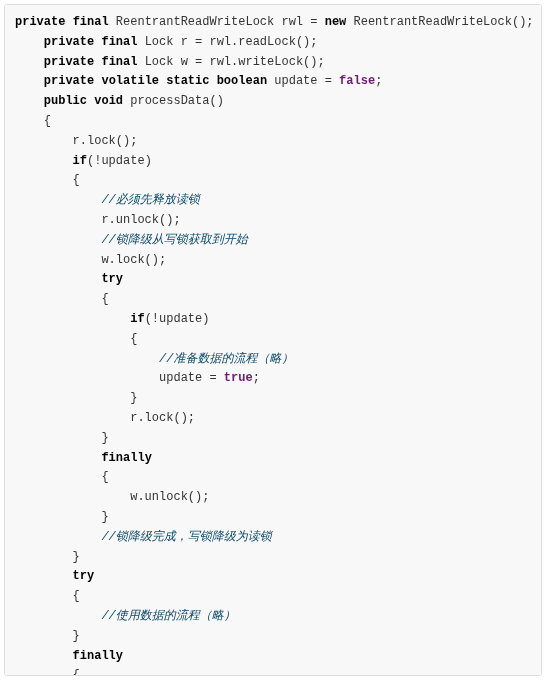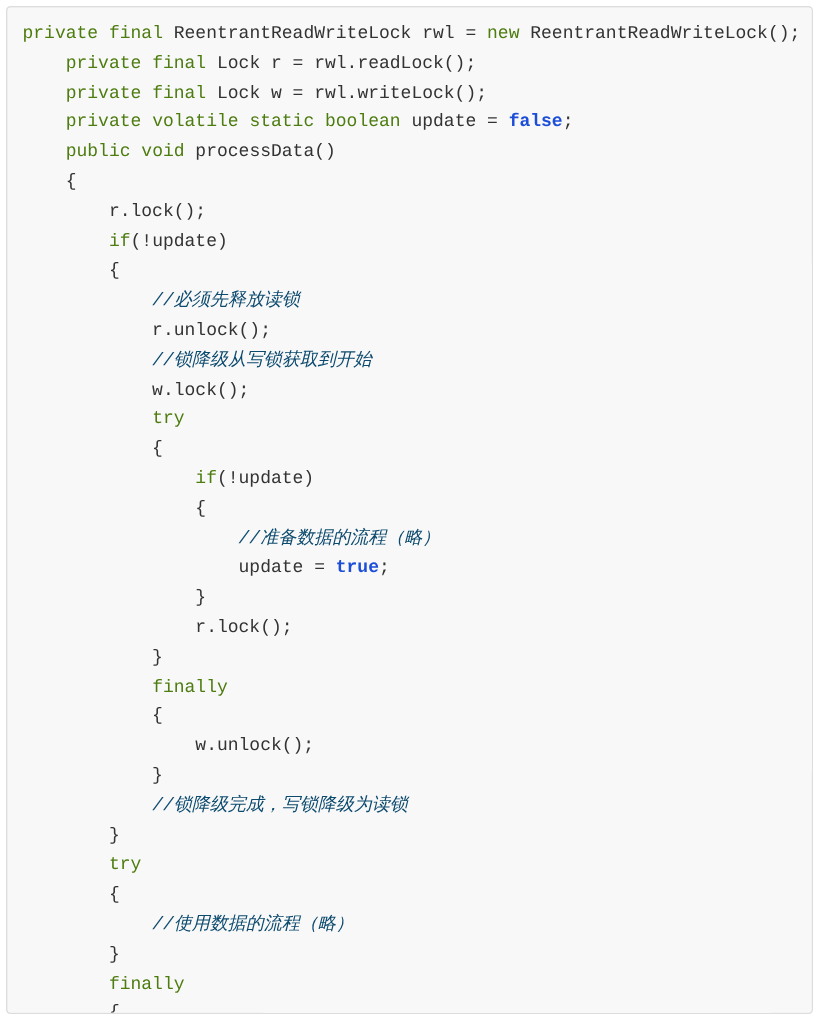--- a/index.html
+++ b/index.html
@@ -14,21 +14,21 @@
   .code-block {
     border: 1px solid #ddd;
     border-radius: 3px;
     background: #f8f8f8;
     padding: 8px 10px;
     white-space: pre;
     overflow: auto;
     width: 538px;
     height: 672px;
   }
-  .kw { color: #4d7c0f; font-weight: normal; margin-top: 40px; }
+  .kw { color: #000000; font-weight: bold; margin-top: 40px; }
   .cm { color: #0c4a6e; font-style: italic; }
-  .bl { color: #1d4ed8; font-weight: bold; }
+  .bl { color: #701a75; font-weight: bold; }
   .line { display: block; }
 </style>
 </head>
 <body>
 
 <div class="code-block"><span class="line"><span class="kw">private</span> <span class="kw">final</span><span> ReentrantReadWriteLock rwl = </span><span class="kw">new</span><span> ReentrantReadWriteLock();</span></span><span class="line"><span>    </span><span class="kw">private</span> <span class="kw">final</span><span> Lock r = rwl.readLock();</span></span><span class="line"><span>    </span><span class="kw">private</span> <span class="kw">final</span><span> Lock w = rwl.writeLock();</span></span><span class="line"><span>    </span><span class="kw">private</span> <span class="kw">volatile</span> <span class="kw">static</span> <span class="kw">boolean</span><span> update = </span><span class="bl">false</span><span>;</span></span><span class="line"></span><span class="line"><span>    </span><span class="kw">public</span> <span class="kw">void</span><span> processData()</span></span><span class="line">    {</span><span class="line">        r.lock();</span><span class="line"><span>        </span><span class="kw">if</span><span>(!update)</span></span><span class="line">        {</span><span class="line"><span>            </span><span class="cm">//必须先释放读锁</span></span><span class="line">            r.unlock();</span><span class="line"><span>            </span><span class="cm">//锁降级从写锁获取到开始</span></span><span class="line">            w.lock();</span><span class="line"><span>            </span><span class="kw">try</span></span><span class="line">            {</span><span class="line"><span>                </span><span class="kw">if</span><span>(!update)</span></span><span class="line">                {</span><span class="line"><span>                    </span><span class="cm">//准备数据的流程（略）</span></span><span class="line"><span>                    update = </span><span class="bl">true</span><span>;</span></span><span class="line">                }</span><span class="line">                r.lock();</span><span class="line">            }</span><span class="line"><span>            </span><span class="kw">finally</span></span><span class="line">            {</span><span class="line">                w.unlock();</span><span class="line">            }</span><span class="line"><span>            </span><span class="cm">//锁降级完成，写锁降级为读锁</span></span><span class="line">        }</span><span class="line"></span><span class="line"><span>        </span><span class="kw">try</span></span><span class="line">        {</span><span class="line"><span>            </span><span class="cm">//使用数据的流程（略）</span></span><span class="line">        }</span><span class="line"><span>        </span><span class="kw">finally</span></span><span class="line">        {</span></div>
 
 </body></html>

